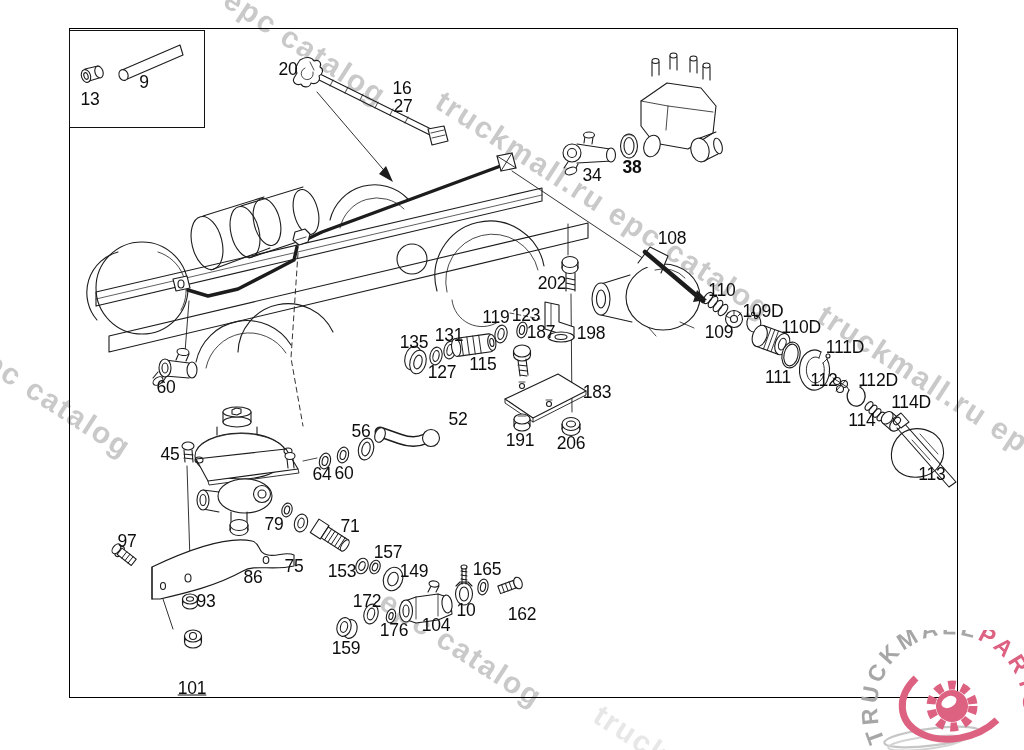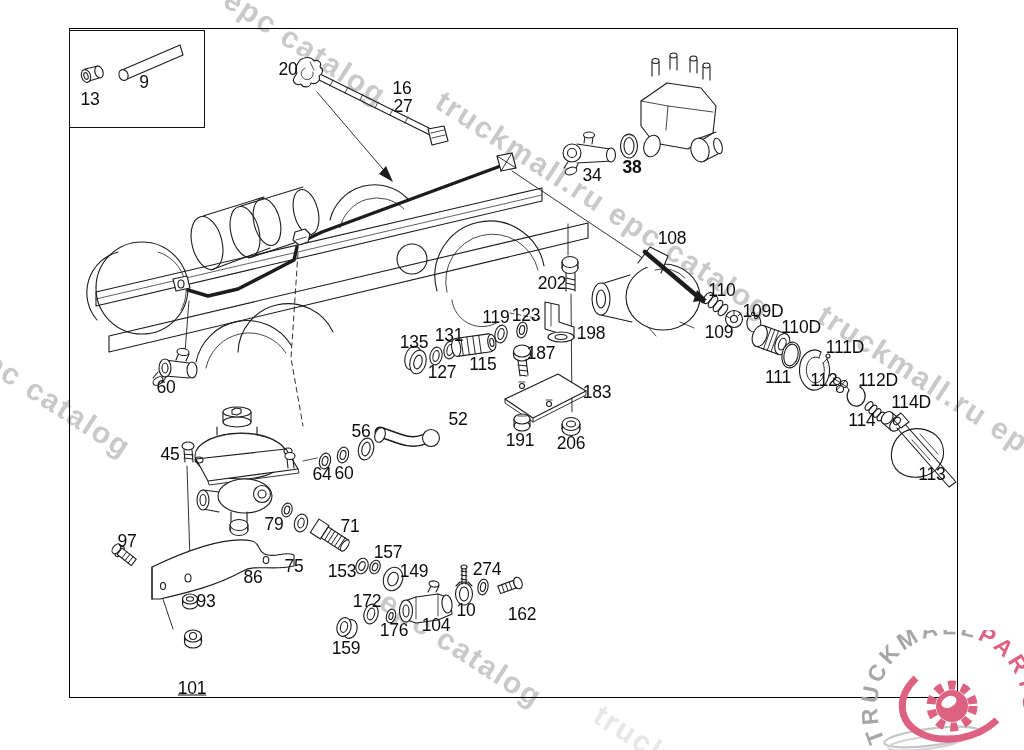--- a/index.html
+++ b/index.html
@@ -444,21 +444,21 @@
       <span class="part-label" style="left: 878px; top: 380px;">112D</span>
       <span class="part-label" style="left: 862px; top: 420px;">114</span>
       <span class="part-label" style="left: 911px; top: 402px;">114D</span>
       <span class="part-label" style="left: 932px; top: 474px;">113</span>
       <span class="part-label" style="left: 496px; top: 317px;">119</span>
       <span class="part-label" style="left: 526px; top: 315px;">123</span>
       <span class="part-label" style="left: 449px; top: 335px;">131</span>
       <span class="part-label" style="left: 414px; top: 342px;">135</span>
       <span class="part-label" style="left: 442px; top: 372px;">127</span>
       <span class="part-label" style="left: 483px; top: 364px;">115</span>
-      <span class="part-label" style="left: 541px; top: 353px;">187</span>
+      <span class="part-label" style="left: 541px; top: 332px;">187</span>
       <span class="part-label" style="left: 597px; top: 392px;">183</span>
       <span class="part-label" style="left: 520px; top: 440px;">191</span>
       <span class="part-label" style="left: 571px; top: 443px;">206</span>
       <span class="part-label" style="left: 166px; top: 387px;">60</span>
       <span class="part-label" style="left: 170px; top: 454px;">45</span>
       <span class="part-label" style="left: 414px; top: 419px; margin-left: 44px;">52</span>
       <span class="part-label" style="left: 361px; top: 431px;">56</span>
       <span class="part-label" style="left: 322px; top: 451px; margin-top: 23px;">64</span>
       <span class="part-label" style="left: 344px; top: 473px;">60</span>
       <span class="part-label" style="left: 274px; top: 524px;">79</span>
@@ -469,21 +469,21 @@
       <span class="part-label" style="left: 414px; top: 571px;">149</span>
       <span class="part-label" style="left: 127px; top: 541px;">97</span>
       <span class="part-label" style="left: 253px; top: 577px;">86</span>
       <span class="part-label" style="left: 206px; top: 601px;">93</span>
       <span class="part-label" style="left: 192px; top: 688px; text-decoration: underline;">101</span>
       <span class="part-label" style="left: 346px; top: 648px;">159</span>
       <span class="part-label" style="left: 367px; top: 601px;">172</span>
       <span class="part-label" style="left: 394px; top: 630px;">176</span>
       <span class="part-label" style="left: 436px; top: 625px;">104</span>
       <span class="part-label" style="left: 466px; top: 610px;">10</span>
-      <span class="part-label" style="left: 487px; top: 569px;">274</span>
+      <span class="part-label" style="left: 487px; top: 569px;">165</span>
       <span class="part-label" style="left: 522px; top: 593px; margin-top: 21px;">162</span>
     </div>
 
   <svg id="logo" width="174" height="120" viewBox="850 630 174 120">
     <defs>
       <path id="logoArc" d="M 887,744 A 73,73 0 1 1 1015,741"></path>
     </defs>
     <g>
       <ellipse cx="932" cy="737" rx="48" ry="8.5" fill="none" stroke="#c6c6c6" stroke-width="2.2" transform="rotate(-7 932 737)"></ellipse>
       <ellipse cx="926" cy="743" rx="38" ry="6" fill="none" stroke="#d4d4d4" stroke-width="2" transform="rotate(-7 926 743)"></ellipse>

